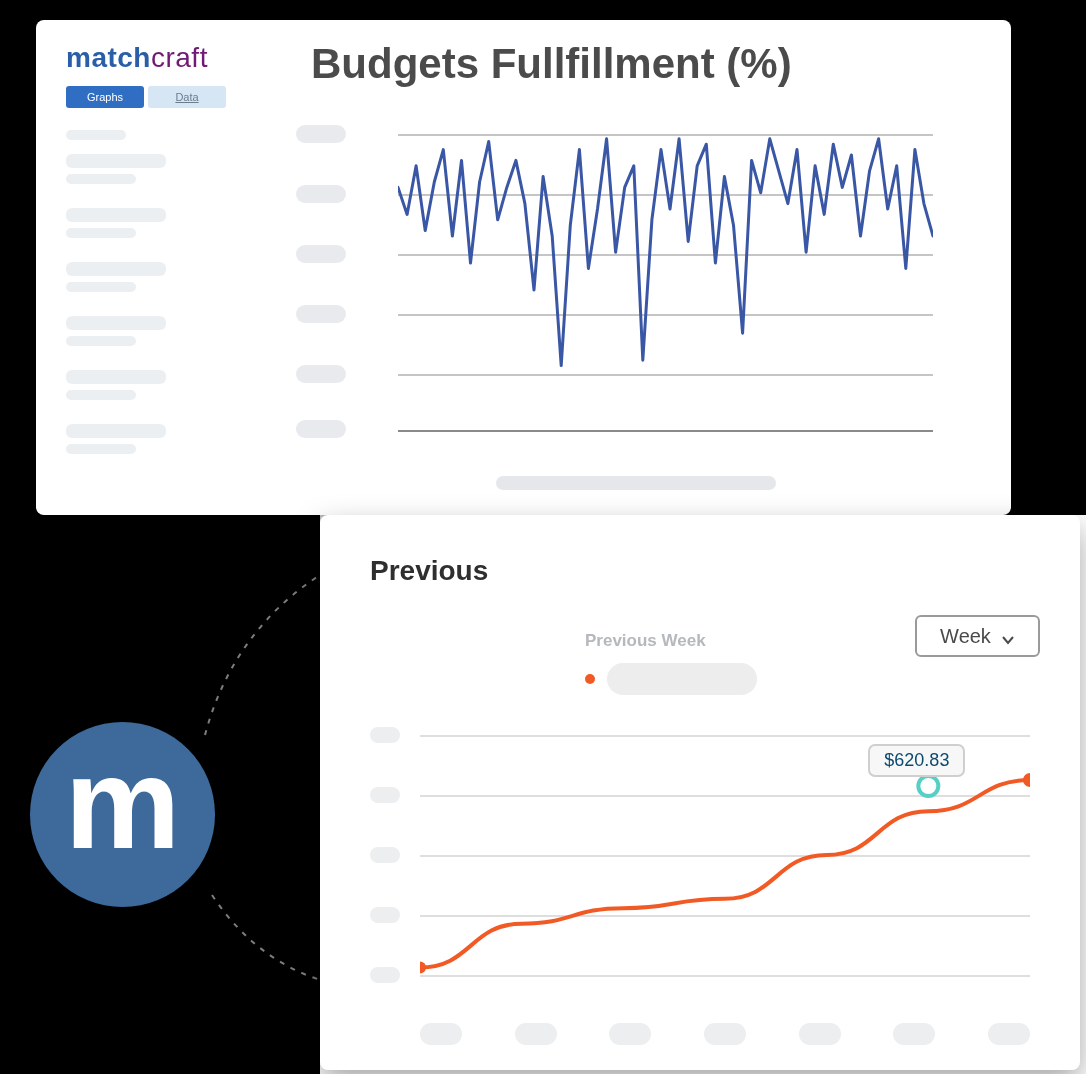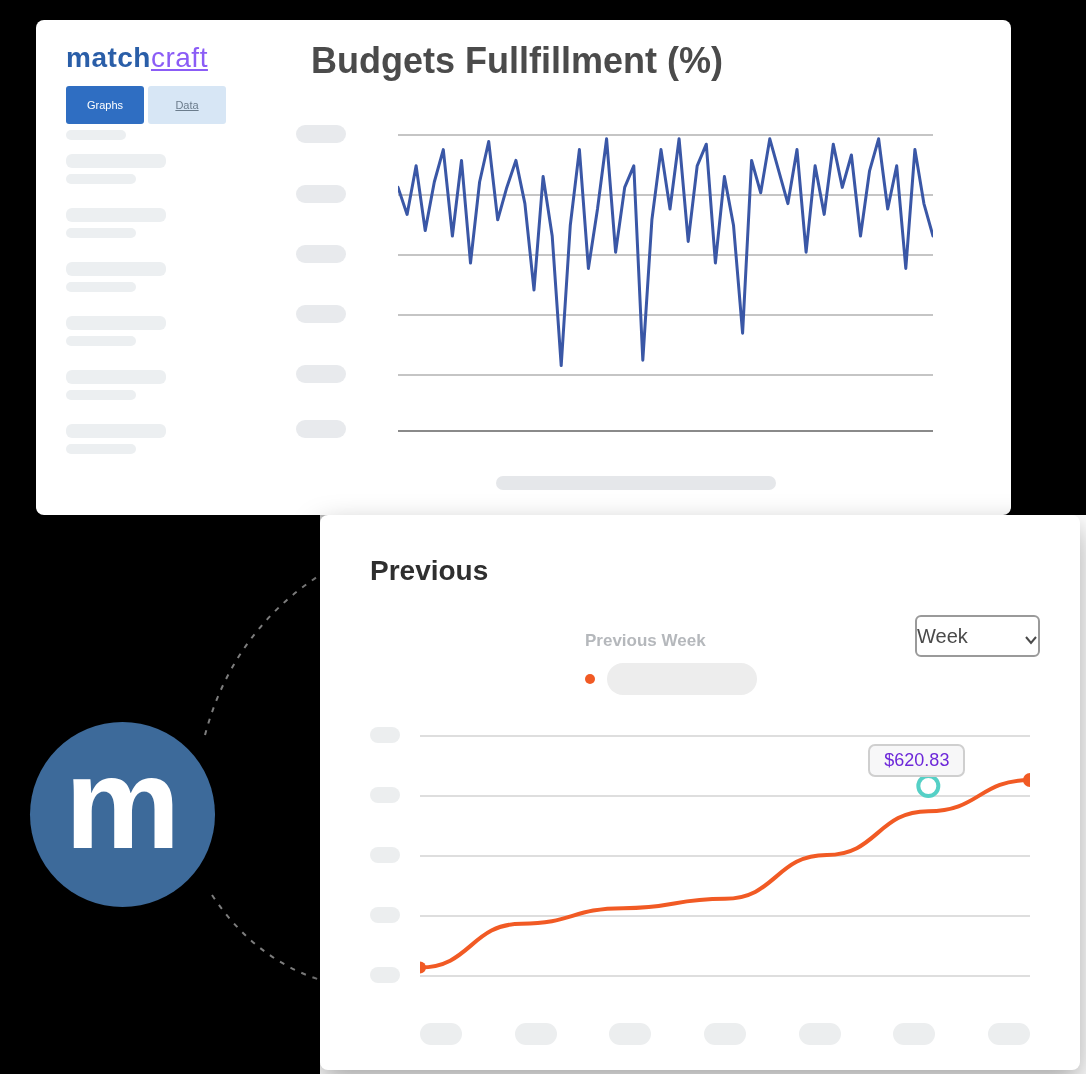--- a/index.html
+++ b/index.html
@@ -32,28 +32,28 @@
     box-shadow: 0 10px 25px rgba(0,0,0,0.35);
   }
   .brand {
     position: absolute;
     left: 30px; top: 22px;
     font-size: 28px;
     font-weight: 400;
     letter-spacing: 0.5px;
   }
   .brand .b1 { color: #2a5ea8; font-weight: 700; }
-  .brand .b2 { color: #8b5cf6; text-decoration: underline; }
+  .brand .b2 { color: #701a75; }
   .tabs {
     position: absolute;
     left: 30px; top: 66px;
     display: flex; gap: 4px;
   }
   .tab {
-    height: 38px; width: 78px;
+    height: 22px; width: 78px;
     border-radius: 3px;
     font-size: 11px;
     display: flex; align-items: center; justify-content: center;
     cursor: pointer;
   }
   .tab.active { background: #2f6ec2; color: #ffffff; }
   .tab.inactive { background: #d7e6f5; color: #6b7c8c; text-decoration: underline; }
   .side-skels {
     position: absolute;
     left: 30px; top: 110px;
@@ -62,21 +62,21 @@
   }
   .sk { background: #eceff1; border-radius: 6px; height: 10px; }
   .sk.s1 { width: 60px; height: 10px; margin-bottom: 4px; }
   .sk-grp { margin-bottom: 14px; }
   .sk.s2 { width: 100px; height: 14px; margin-bottom: 6px; }
   .sk.s3 { width: 70px; height: 10px; }
 
   .chart1-title {
     position: absolute;
     left: 275px; top: 20px;
-    font-size: 36px;
+    font-size: 42px;
     font-weight: 600;
     color: #4b4b4b;
   }
   .chart1-area {
     position: absolute;
     left: 260px; top: 100px;
     width: 640px; height: 330px;
   }
   .ylab-pill {
     position: absolute;
@@ -133,21 +133,21 @@
   .pill.teal { background: #55d0c6; width: 150px; }
   .pill.grey { background: #ededed; width: 150px; }
   .pill.sm { height: 22px; width: 42px; border-radius: 11px; }
 
   .week-btn {
     position: absolute;
     right: 40px; top: 100px;
     border: 2px solid #9a9a9a;
     border-radius: 6px;
     height: 42px; width: 125px;
-    display: flex; align-items: center; justify-content: space-between; gap: 10px;
+    display: flex; align-items: center; justify-content: center; gap: 10px;
     font-size: 20px; color: #4a4a4a;
     cursor: pointer;
     background: #ffffff;
   }
   .chev {
     width: 14px; height: 14px;
     display: inline-block;
   }
   .chev svg { width: 14px; height: 14px; }
 
@@ -173,21 +173,21 @@
   }
   .rev-path { fill: none; stroke: #f15a24; stroke-width: 4; stroke-linecap: round; }
   .rev-dot-start, .rev-dot-end { fill: #f15a24; }
   .rev-marker-outer { fill: #ffffff; stroke: #55d0c6; stroke-width: 4; }
   .tooltip {
     position: absolute;
     background: #f7f7f8;
     border: 2px solid #cfcfcf;
     border-radius: 7px;
     font-size: 18px;
-    color: #6d28d9;
+    color: #0c4a6e;
     padding: 4px 14px;
   }
   .xlabels2 {
     position: absolute;
     left: 50px; bottom: -40px;
     width: 610px;
     display: flex; justify-content: space-between;
   }
 
   

